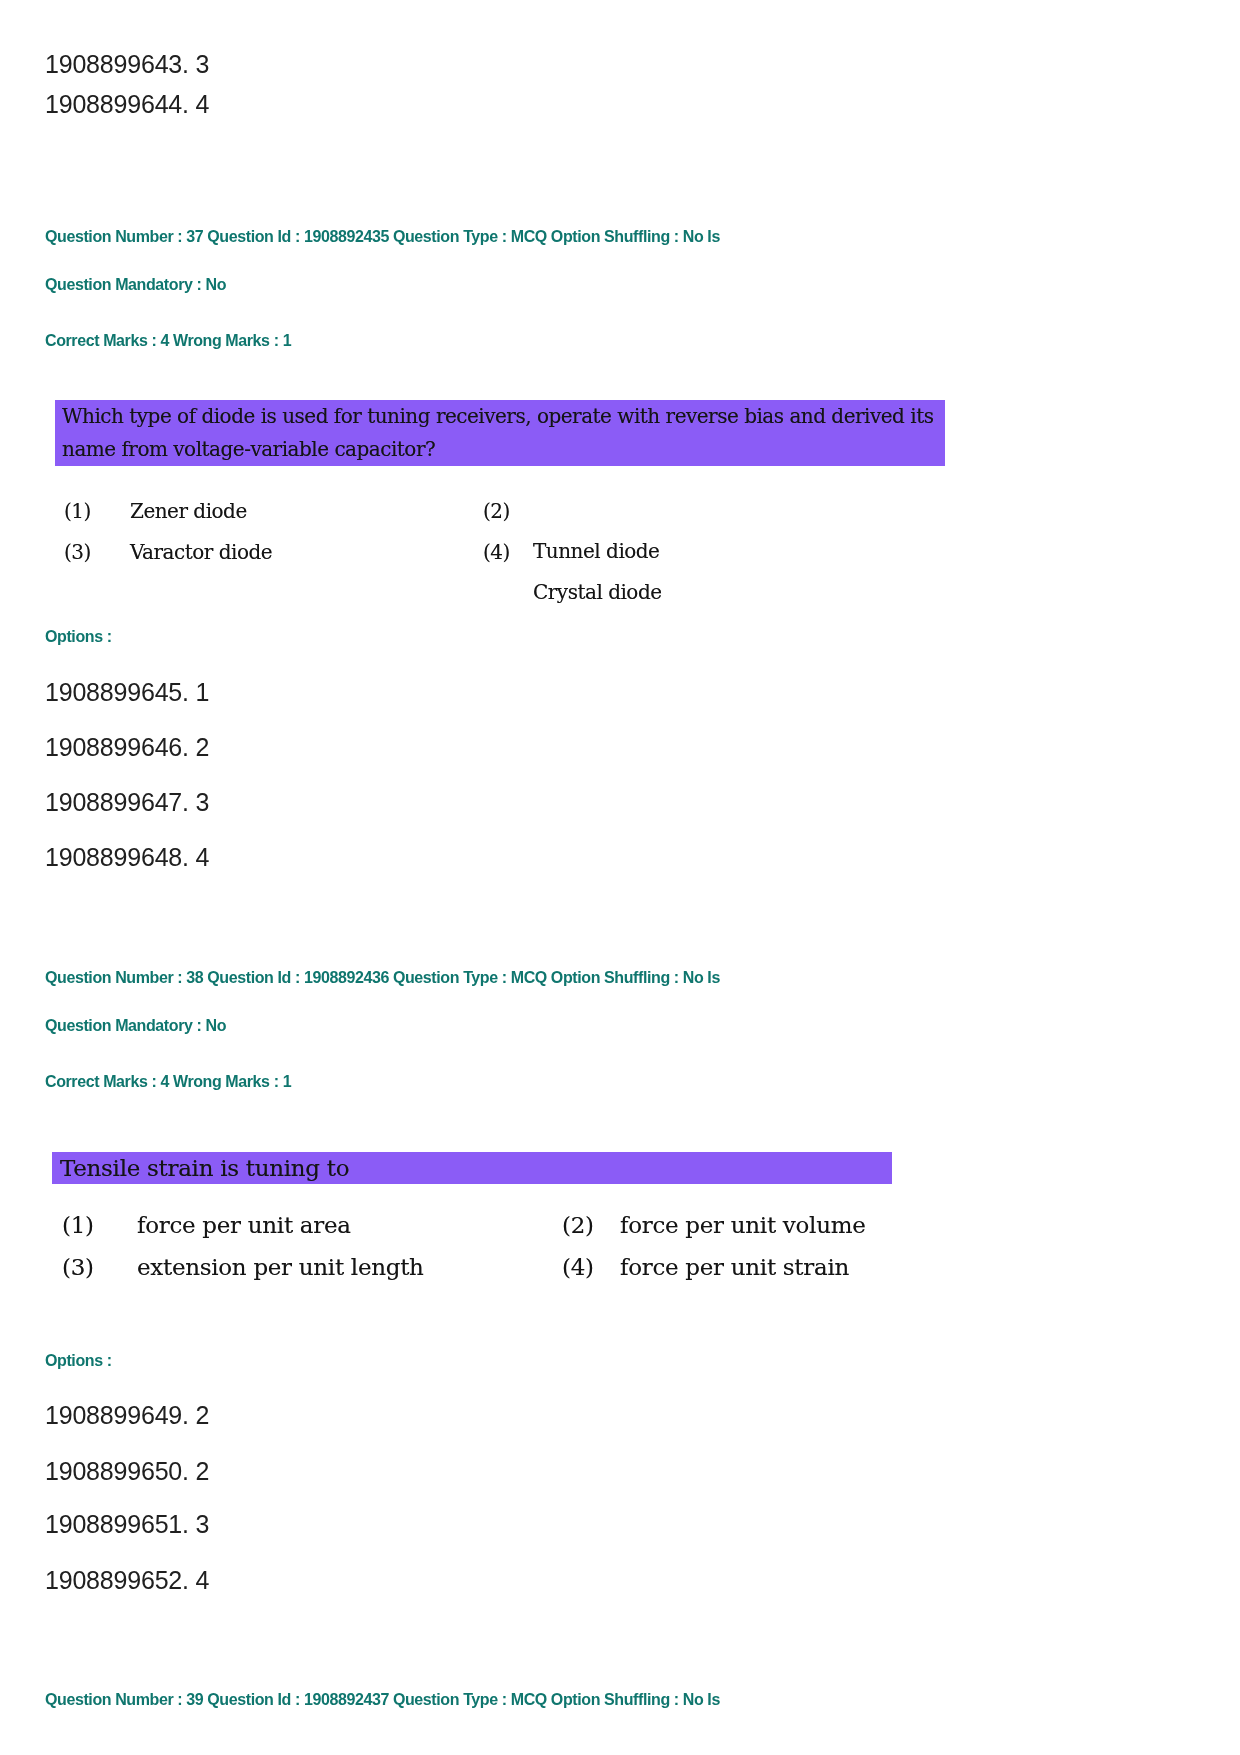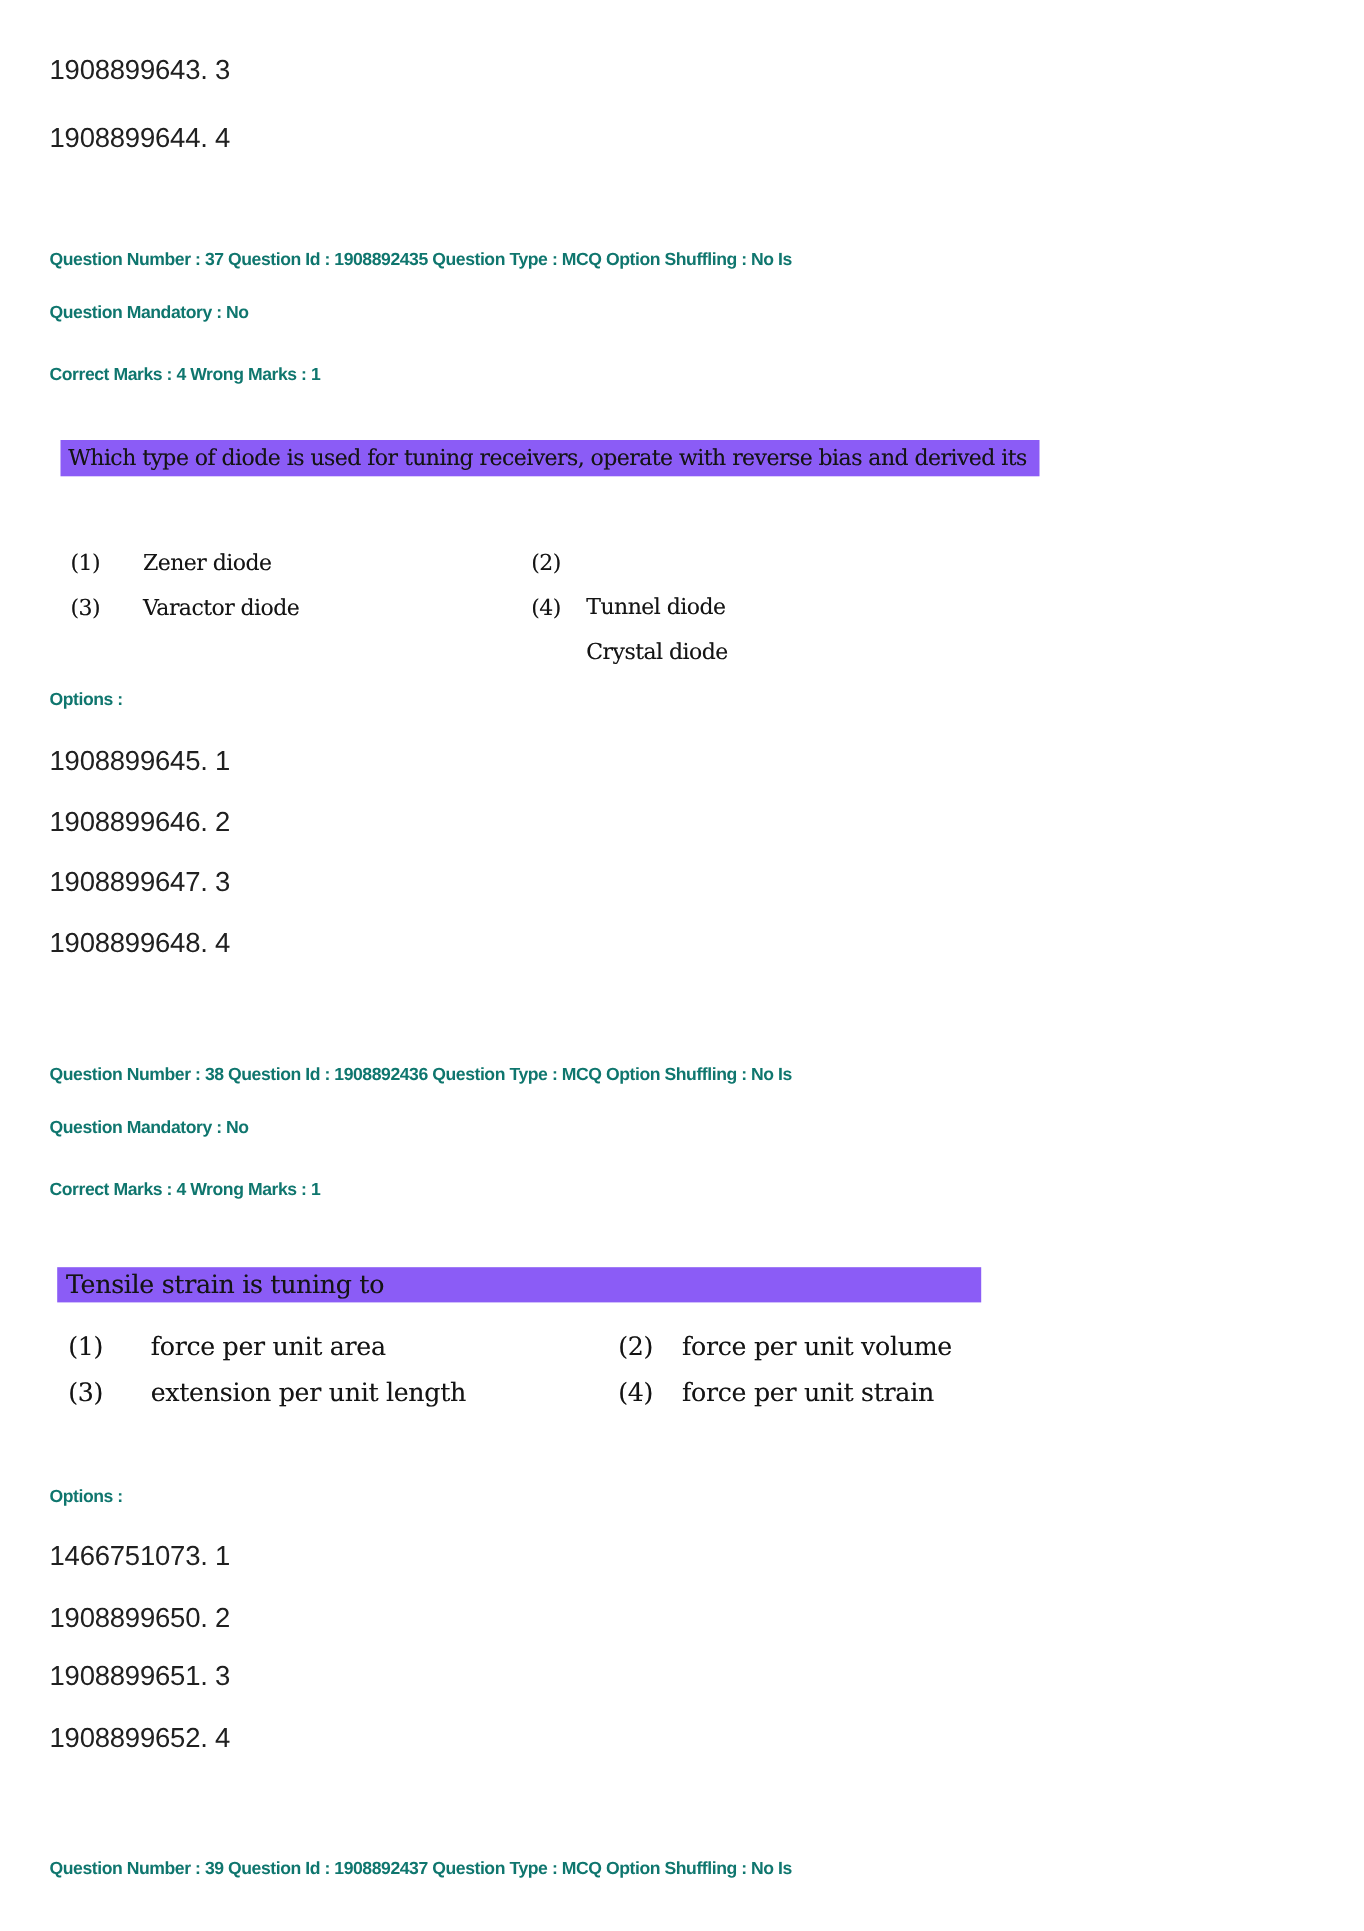--- a/index.html
+++ b/index.html
@@ -71,29 +71,30 @@
   .q38-row .l1 { left: 137px; }
   .q38-row .n2 { left: 562px; }
   .q38-row .l2 { left: 620px; }
 </style>
 </head>
 <body>
 
 <div class="page">
 
   <div class="abs sans-reg" style="left:45px; top:47px;">1908899643. 3</div>
-  <div class="abs sans-reg" style="left:45px; top:109px;">1908899644. 4</div>
+  <div class="abs sans-reg" style="left:45px; top:87px;">1908899644. 4</div>
 
   <div>
     <div class="abs sans-bold" style="left:45px; top:220px;">Question Number : 37 Question Id : 1908892435 Question Type : MCQ Option Shuffling : No Is</div>
     <div class="abs sans-bold" style="left:45px; top:268px;">Question Mandatory : No</div>
     <div class="abs sans-bold" style="left:45px; top:324px;">Correct Marks : 4 Wrong Marks : 1</div>
 
     <div class="abs scan-area" style="left:55px; top:400px; width:890px;">
       <div class="serif-q37" style="padding-left:7px;">Which type of diode is used for tuning receivers, operate with reverse bias and derived its</div>
+      <div class="serif-q37" style="padding-left:7px;">name from voltage-variable capacitor?</div>
     </div>
 
     <div class="choice-row q37-row serif-q37" style="top:495px;">
       <span class="n1">(1)</span>
       <span class="l1">Zener diode</span>
       <span class="n2">(2)</span>
       <span class="l2">Tunnel diode</span>
     </div>
     <div class="choice-row q37-row serif-q37" style="top:536px;">
       <span class="n1">(3)</span>
@@ -127,21 +128,21 @@
     </div>
     <div class="choice-row q38-row serif-q38" style="top:1251px;">
       <span class="n1">(3)</span>
       <span class="l1">extension per unit length</span>
       <span class="n2">(4)</span>
       <span class="l2">force per unit strain</span>
     </div>
 
     <div class="abs sans-bold" style="left:45px; top:1344px;">Options :</div>
 
-    <div class="abs sans-reg" style="left:45px; top:1398px;">1466751073. 1</div>
+    <div class="abs sans-reg" style="left:45px; top:1398px;">1908899649. 2</div>
     <div class="abs sans-reg" style="left:45px; top:1454px;">1908899650. 2</div>
     <div class="abs sans-reg" style="left:45px; top:1507px;">1908899651. 3</div>
     <div class="abs sans-reg" style="left:45px; top:1563px;">1908899652. 4</div>
   </div>
 
   <div>
     <div class="abs sans-bold" style="left:45px; top:1683px;">Question Number : 39 Question Id : 1908892437 Question Type : MCQ Option Shuffling : No Is</div>
   </div>
 
 </div>

